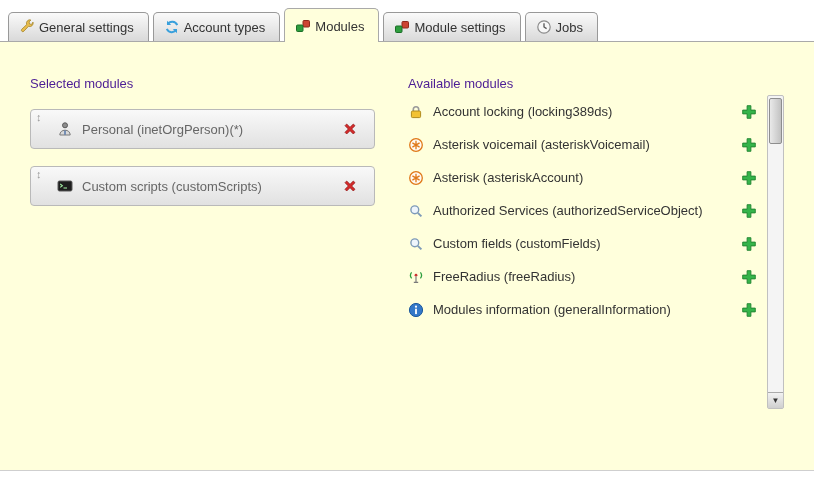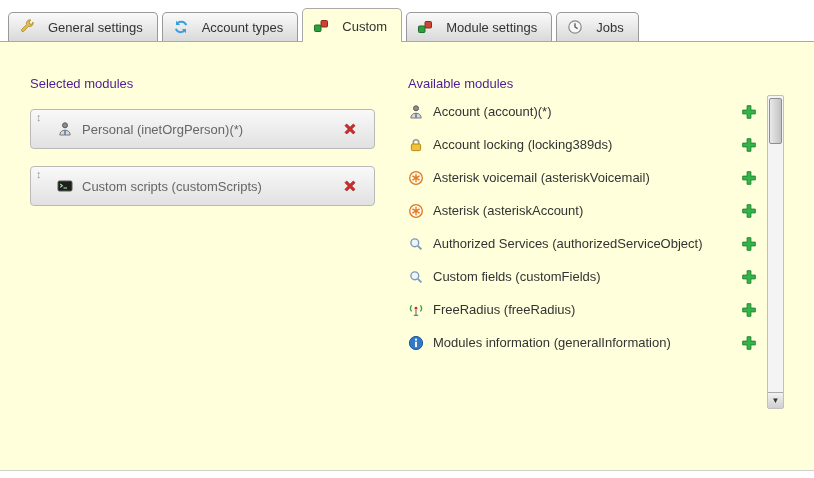--- a/index.html
+++ b/index.html
@@ -2,21 +2,21 @@
 <html><head>
 <meta charset="utf-8">
 <style>
   * { margin:0; padding:0; box-sizing:border-box; }
   html,body { background:#e8e8e8; }
   body { font-family:"Liberation Sans","DejaVu Sans",sans-serif; font-size:13px; color:#333; }
   .page { width:814px; height:478px; background:#fff; display:flex; flex-direction:column; overflow:hidden; position:relative; }
 
   
   .tabbar { display:flex; align-items:flex-end; gap:4px; padding:8px 8px 0 8px; border-bottom:1px solid #a9a9a9; background:#fff; }
-  .tab { display:flex; align-items:center; gap:13px; padding:6px 14px 6px 10px;
+  .tab { display:flex; align-items:center; gap:4px; padding:6px 14px 6px 10px;
          background:linear-gradient(#fafafa,#d9d9d9); border:1px solid #999; border-bottom:none;
          border-radius:5px 5px 0 0; color:#333; cursor:pointer; white-space:nowrap; }
   .tab.active { background:#ffffdc; padding-top:9px; padding-bottom:8px; margin-bottom:-1px;
                 border-color:#a9a9a9; position:relative; z-index:2; }
   .icon { display:inline-flex; width:16px; height:16px; flex:0 0 16px; }
   .icon svg { width:16px; height:16px; display:block; }
 
   
   .content { flex:1; background:#ffffdc; padding:16px 30px 0 30px; border-bottom:1px solid #cfcfcf; margin-bottom:7px; overflow:hidden; }
   .section-heading { display:flex; align-items:center; gap:7px; font-weight:bold; color:#222;
@@ -79,21 +79,21 @@
         </span>
         <span>Account types</span>
       </div>
       <div class="tab active">
         <span class="icon">
           <svg viewBox="0 0 16 16">
             <rect x="8" y="2.5" width="6.5" height="6.5" rx="1" fill="#cc4433" stroke="#8e2a1d"></rect>
             <rect x="1.5" y="7" width="6.5" height="6.5" rx="1" fill="#2e9e3e" stroke="#1c6e28"></rect>
           </svg>
         </span>
-        <span>Custom</span>
+        <span>Modules</span>
       </div>
       <div class="tab">
         <span class="icon">
           <svg viewBox="0 0 16 16">
             <rect x="8" y="2.5" width="6.5" height="6.5" rx="1" fill="#cc4433" stroke="#8e2a1d"></rect>
             <rect x="1.5" y="7" width="6.5" height="6.5" rx="1" fill="#2e9e3e" stroke="#1c6e28"></rect>
           </svg>
         </span>
         <span>Module settings</span>
       </div>
@@ -151,36 +151,20 @@
           </div>
       </div>
 
       <div class="col-right">
         <div class="col-title">Available modules</div>
         <div class="avail-wrap">
           <div class="avail-list">
               <div class="avail-item">
                 <span class="icon">
                   <svg viewBox="0 0 16 16">
-                    <circle cx="8" cy="4.3" r="2.5" fill="#8d8d8d" stroke="#5a5a5a"></circle>
-                    <path d="M2.8 14c0-3 2.3-4.8 5.2-4.8s5.2 1.8 5.2 4.8z" fill="#d9d9d9" stroke="#7a7a7a"></path>
-                    <path d="M8 9.4v4.4" stroke="#4a6fa5" stroke-width="1.4"></path>
-                  </svg>
-                </span>
-                <span class="avail-label">Account (account)(*)</span>
-                <span class="avail-spacer"></span>
-                <span class="add-btn">
-                  <svg viewBox="0 0 16 16">
-                    <path d="M6.1 1.7h3.8v4.4h4.4v3.8H9.9v4.4H6.1V9.9H1.7V6.1h4.4z" fill="#35b44a" stroke="#1f8230" stroke-width="0.9"></path>
-                  </svg>
-                </span>
-              </div>
-              <div class="avail-item">
-                <span class="icon">
-                  <svg viewBox="0 0 16 16">
                     <path d="M5.3 7.2V5.4a2.7 2.7 0 0 1 5.4 0v1.8" fill="none" stroke="#9a9a9a" stroke-width="1.6"></path>
                     <rect x="3.4" y="7" width="9.2" height="6.6" rx="1.2" fill="#f2c233" stroke="#af8a1e"></rect>
                   </svg>
                 </span>
                 <span class="avail-label">Account locking (locking389ds)</span>
                 <span class="avail-spacer"></span>
                 <span class="add-btn">
                   <svg viewBox="0 0 16 16">
                     <path d="M6.1 1.7h3.8v4.4h4.4v3.8H9.9v4.4H6.1V9.9H1.7V6.1h4.4z" fill="#35b44a" stroke="#1f8230" stroke-width="0.9"></path>
                   </svg>

